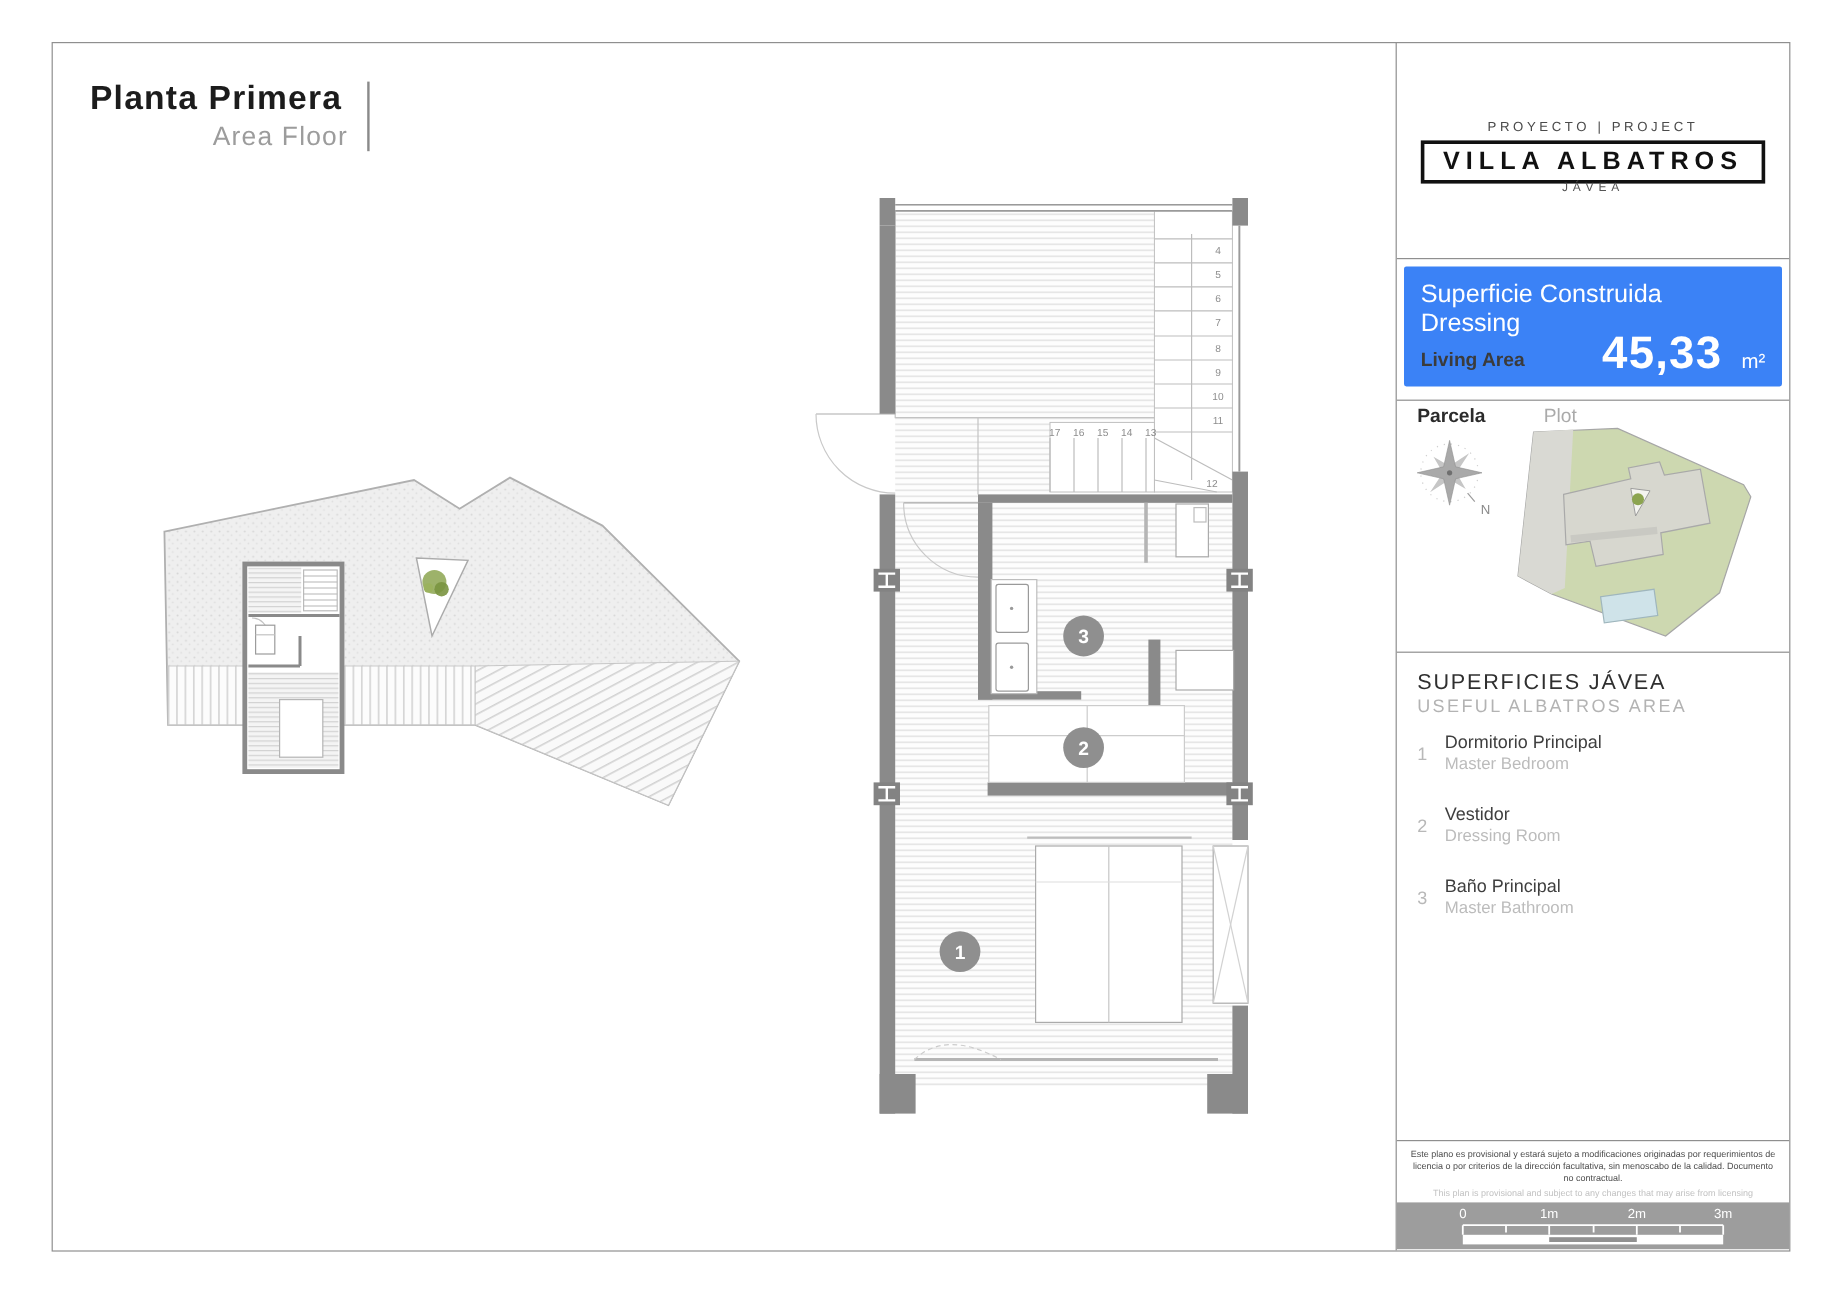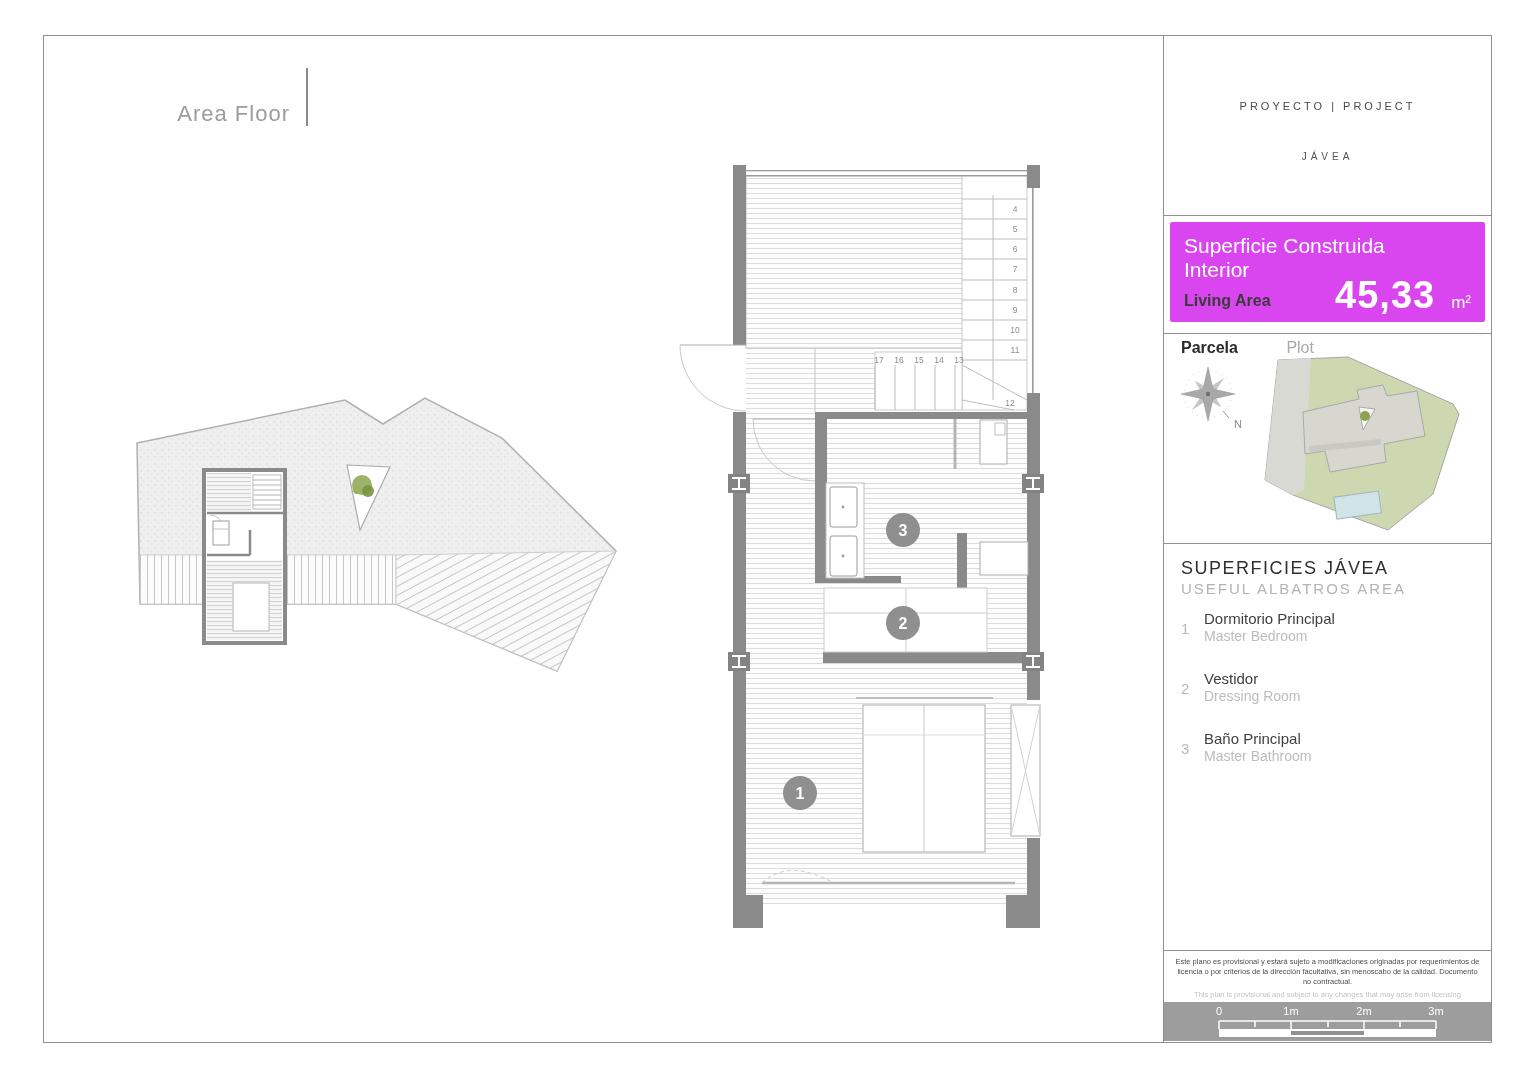--- a/index.html
+++ b/index.html
@@ -13,21 +13,21 @@
   
   #title-es{left:75px;top:66px;width:215px;font-size:28px;font-weight:bold;color:#1c1c1c;letter-spacing:1px;}
   #title-en{left:75px;top:101px;width:215px;font-size:22px;color:#9c9c9c;text-align:right;letter-spacing:1px;}
   #title-rule{left:306px;top:68px;height:58px;border-left:2px solid #8a8a8a;}
   
   #proj-kicker{left:1163px;top:100px;width:329px;text-align:center;font-size:11px;letter-spacing:3px;color:#4a4a4a;}
   #proj-name-box{left:1184px;top:117px;width:281px;border:3px solid #111;padding:3px 0;text-align:center;}
   #proj-name{font-size:21px;font-weight:bold;letter-spacing:5px;color:#111;}
   #proj-loc{left:1163px;top:151px;width:329px;text-align:center;font-size:10px;letter-spacing:4px;color:#555;}
   
-  #area-box{left:1170px;top:222px;width:315px;height:100px;background:#d946ef;border-radius:2px;}
+  #area-box{left:1170px;top:222px;width:315px;height:100px;background:#3b82f6;border-radius:2px;}
   #area-title{left:14px;top:12px;width:280px;font-size:21px;line-height:1.12;color:#fff;position:absolute;}
   #area-label{left:14px;top:70px;font-size:16px;font-weight:bold;color:#3b3b3b;position:absolute;}
   #area-value-wrap{right:14px;top:52px;position:absolute;display:flex;align-items:baseline;gap:16px;}
   #area-value{font-size:38px;font-weight:bold;color:#fff;letter-spacing:1px;}
   #area-unit{font-size:17px;color:#fff;}
   
   #plot-label{left:1181px;top:339px;font-size:16px;color:#2b2b2b;font-weight:bold;}
   #plot-label .en{color:#aaaaaa;font-weight:normal;margin-left:44px;}
   
   #surf-title-es{left:1181px;top:558px;font-size:18px;letter-spacing:1.5px;color:#2f2f2f;}
@@ -46,20 +46,21 @@
   svg text{font-family:"Liberation Sans",sans-serif;}
 </style>
 </head>
 <body>
 
 <div id="page">
 
   <div class="abs" id="frame"></div>
   <div class="abs" id="sidebar-sep"></div>
 
+  <div class="abs" id="title-es">Planta Primera</div>
   <div class="abs" id="title-en">Area Floor</div>
   <div class="abs" id="title-rule"></div>
 
   <svg class="abs" style="left:125px;top:385px" width="505" height="315" viewBox="0 0 505 315">
     <defs>
       <pattern id="stipple" width="7" height="7" patternUnits="userSpaceOnUse">
         <rect width="7" height="7" fill="#efefef"></rect>
         <circle cx="2" cy="2" r="0.8" fill="#d6d6d6"></circle>
         <circle cx="5" cy="5" r="0.7" fill="#dedede"></circle>
       </pattern>
@@ -253,28 +254,31 @@
       <circle cx="245" cy="470" r="17" fill="#8f8f8f"></circle>
       <text x="245" y="476" font-size="16" font-weight="bold" fill="#fff" text-anchor="middle">2</text>
     </g>
     <g>
       <circle cx="245" cy="377" r="17" fill="#8f8f8f"></circle>
       <text x="245" y="383" font-size="16" font-weight="bold" fill="#fff" text-anchor="middle">3</text>
     </g>
   </svg>
 
   <div class="abs" id="proj-kicker">PROYECTO | PROJECT</div>
+  <div class="abs" id="proj-name-box">
+    <span id="proj-name">VILLA ALBATROS</span>
+  </div>
   <div class="abs" id="proj-loc">JÁVEA</div>
 
   <div class="abs divider" style="top:215px"></div>
 
   <div class="abs" id="area-box">
     <div id="area-title">
       <span>Superficie Construida</span><br>
-      <span>Interior</span>
+      <span>Dressing</span>
     </div>
     <div id="area-label">Living Area</div>
     <div id="area-value-wrap">
       <span id="area-value">45,33</span>
       <span id="area-unit">m²</span>
     </div>
   </div>
 
   <div class="abs divider" style="top:333px"></div>
 

